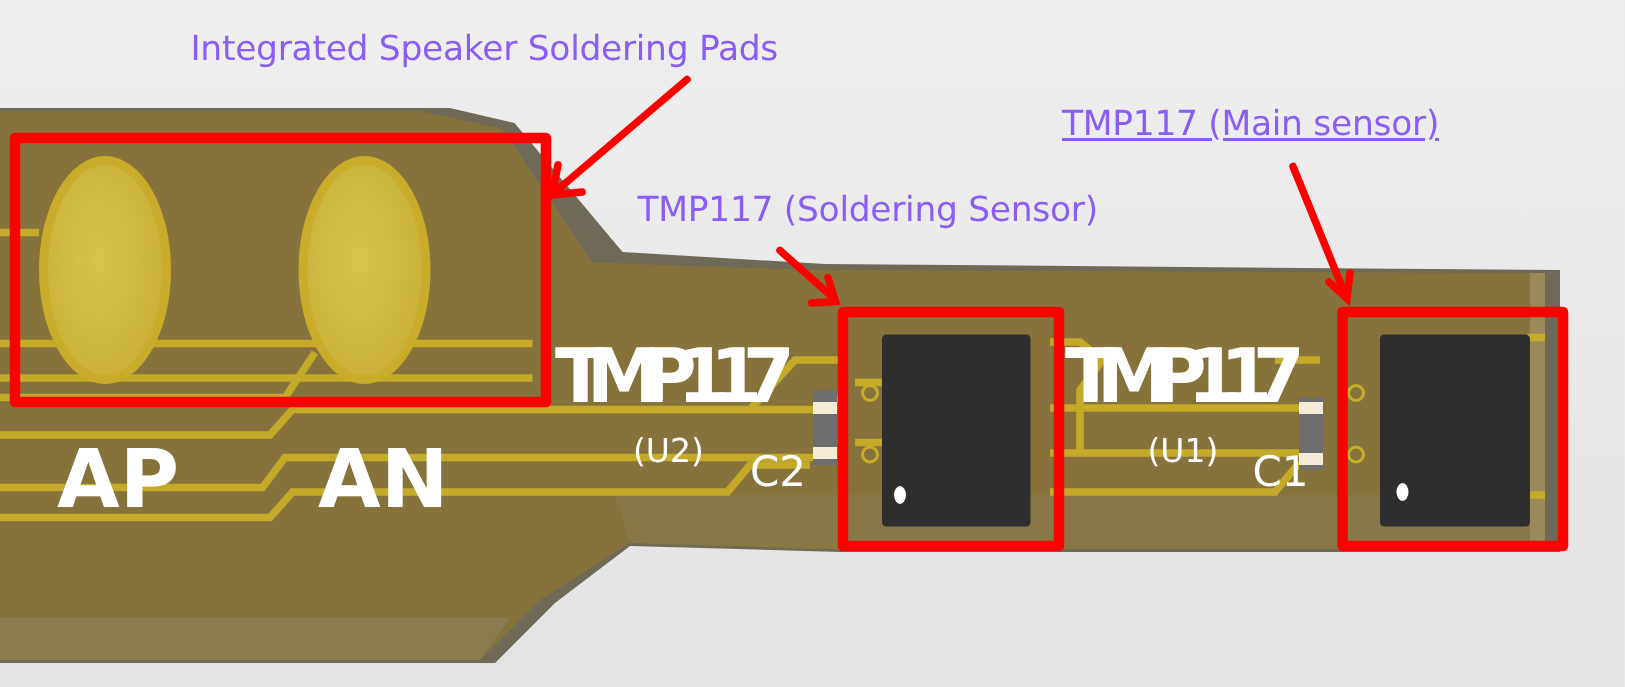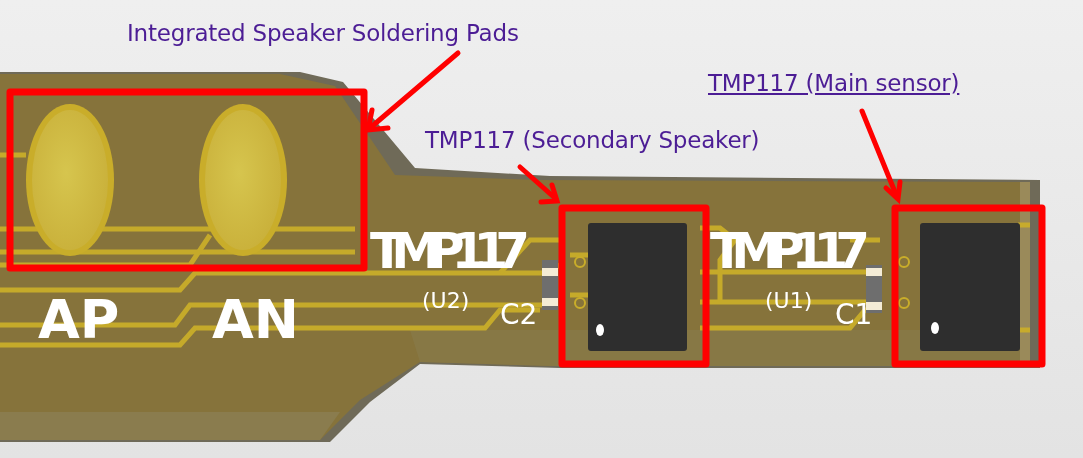--- a/index.html
+++ b/index.html
@@ -7,21 +7,21 @@
       width: 1083px; height: 458px; overflow: hidden;
       background: #ededed;
       font-family: "Liberation Sans", "DejaVu Sans", sans-serif;
       position: relative;
     }
     .stage { position: absolute; left: 0; top: 0; width: 1083px; height: 458px; }
     .callout {
       position: absolute;
       font-family: "DejaVu Sans", "Liberation Sans", sans-serif;
       font-size: 23px;
-      color: #4c1d95;
+      color: #8b5cf6;
       white-space: nowrap;
       letter-spacing: -0.2px;
     }
     #c-speaker { left: 127px; top: 20px; }
     #c-secondary { left: 425px; top: 127px; }
     #c-main { left: 708px; top: 70px; text-decoration: underline; }
     svg text { font-family: "DejaVu Sans", "Liberation Sans", sans-serif; }
   </style>
 </head>
 <body>
@@ -134,15 +134,15 @@
         <path d="M552,185 L557,201 L541,202"></path>
       </g>
       <g>
         <line x1="862" y1="111" x2="897" y2="197"></line>
         <path d="M886,188 L898,199 L900,182"></path>
       </g>
     </g>
   </svg>
 
   <div class="callout" id="c-speaker">Integrated Speaker Soldering Pads</div>
-  <div class="callout" id="c-secondary">TMP117 (Secondary Speaker)</div>
+  <div class="callout" id="c-secondary">TMP117 (Soldering Sensor)</div>
   <div class="callout" id="c-main">TMP117 (Main sensor)</div>
 </div>
 
 </body></html>

